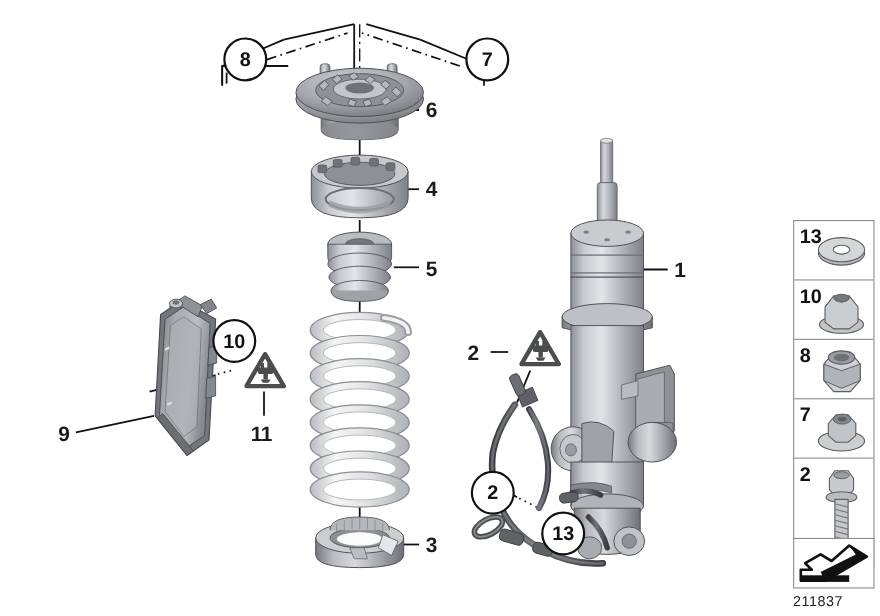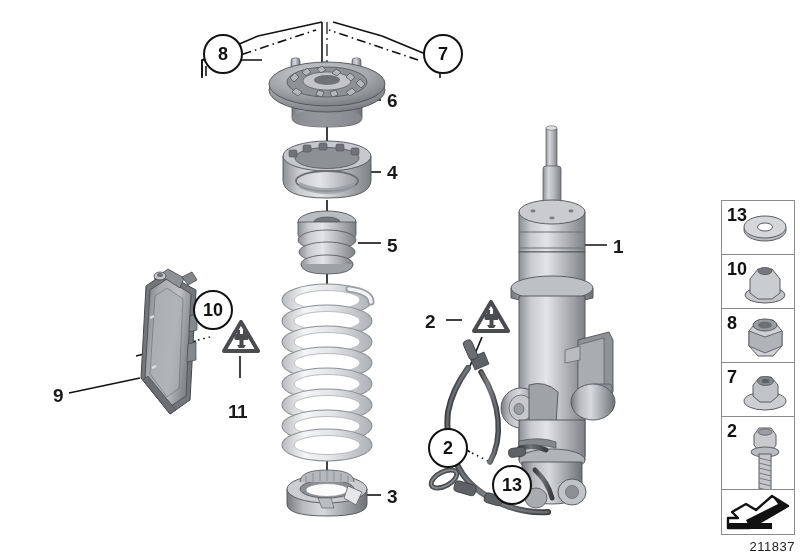--- a/index.html
+++ b/index.html
@@ -16,21 +16,21 @@
   
   .legend{position:absolute;left:721px;top:200px;width:74px;border:1.4px solid #8a8a8a;
           box-sizing:border-box;background:#fff;}
   .lgrow{position:relative;height:54px;border-bottom:1.4px solid #8a8a8a;box-sizing:border-box;}
   .lgrow:last-child{border-bottom:none;}
   .lgrow.tall{height:98px;}
   .lgnum{position:absolute;left:5px;top:4px;font-weight:bold;font-size:18px;color:#111;}
   .lgart{position:absolute;right:4px;top:2px;bottom:2px;width:50px;}
   .arrowbox{position:absolute;left:721px;top:489px;width:74px;height:46px;
             border:1.4px solid #8a8a8a;box-sizing:border-box;background:#fff;}
-  .partid{position:absolute;left:721px;top:539px;width:74px;text-align:right;
+  .partid{position:absolute;left:721px;top:539px;width:74px;text-align:left;
           font-size:13px;color:#222;letter-spacing:0.5px;}
   .tri{position:absolute;}
 </style>
 </head>
 <body>
 
 <div class="stage">
 
   <svg class="layer" viewBox="0 0 800 560">
     <defs>
@@ -360,21 +360,21 @@
     </div>
   <div class="num" style="left:387px;top:91px;"><span>6</span></div>
   <div class="num" style="left:387px;top:163px;"><span>4</span></div>
   <div class="num" style="left:387px;top:236px;"><span>5</span></div>
   <div class="num" style="left:387px;top:487px;"><span>3</span></div>
   <div class="num" style="left:613px;top:237px;"><span>1</span></div>
   <div class="num" style="left:53px;top:386px;"><span>9</span></div>
   <div class="circnum wide" style="left:193px;top:290px;">
       <span>10</span>
     </div>
-  <div class="num" style="left:228px;top:386px;margin-top:16px;"><span>11</span></div>
+  <div class="num" style="left:228px;top:386px;"><span>11</span></div>
   <div class="num" style="left:425px;top:312px;"><span>2</span></div>
   <div class="circnum wide" style="left:428px;top:428px;">
       <span>2</span>
     </div>
   <div class="circnum wide" style="left:492px;top:465px;">
       <span>13</span>
     </div>
 
   <div class="legend">
 

